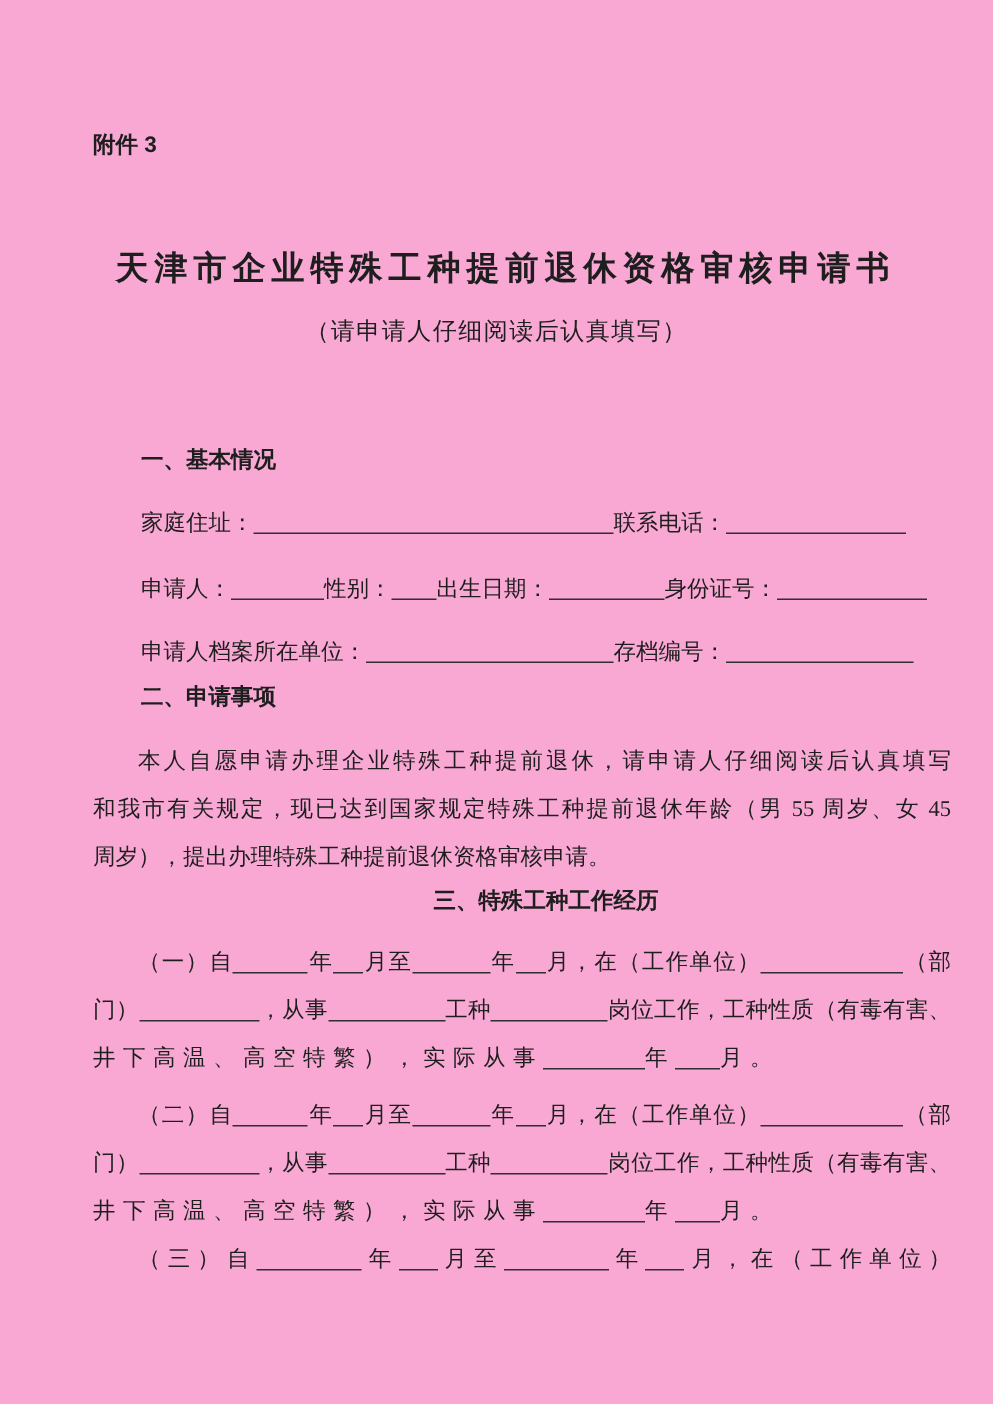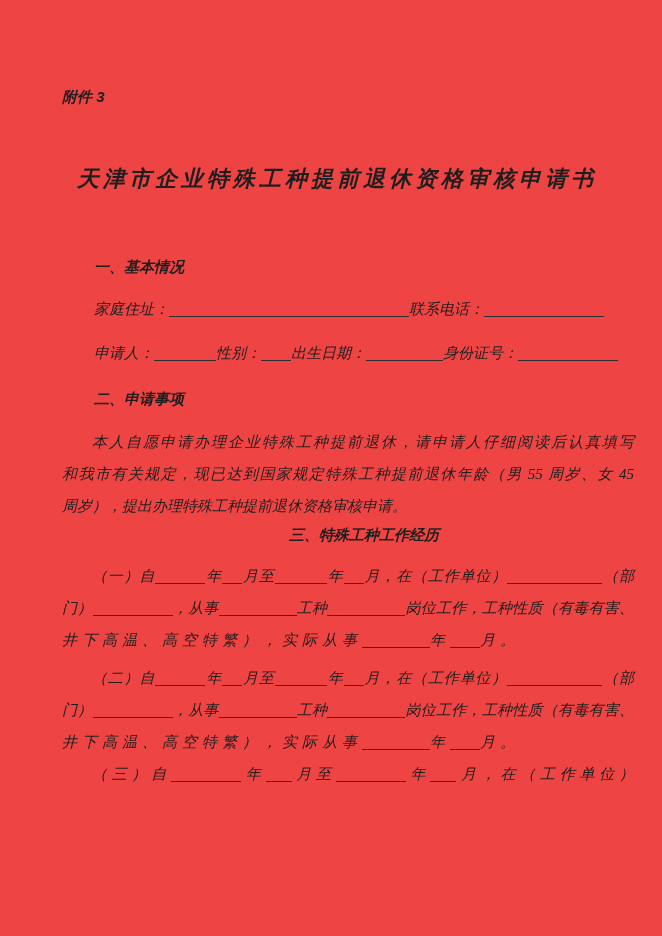--- a/index.html
+++ b/index.html
@@ -1,25 +1,24 @@
 <!DOCTYPE html>
 <html><head>
 <meta charset="utf-8">
 <style>
   html, body { margin: 0; padding: 0; background: #e8e8e8; }
   .page {
     position: relative;
     width: 662px;
     height: 936px;
     margin: 0 auto;
-    background: #ef4444;
+    background: #f9a8d4;
     overflow: hidden;
     color: #1e1e1e;
     font-family: "Liberation Serif", serif;
-    font-style: italic;
   }
   .content {
     box-sizing: border-box;
     width: 662px;
     height: 936px;
     padding: 86px 28px 0 62px;
   }
   .attachment-label {
     font-family: "Liberation Sans", sans-serif;
     font-weight: 700;
@@ -37,21 +36,21 @@
     padding-left: 12px;
   }
   .doc-subtitle {
     margin: 16px -28px 0 -62px;
     text-align: center;
     font-size: 16px;
     line-height: 24px;
     letter-spacing: 1px;
   }
   .sec-heading {
-    margin-top: 24px;
+    margin-top: 8px;
     padding-left: 32px;
     font-family: "Liberation Sans", sans-serif;
     font-weight: 700;
     font-size: 15px;
     line-height: 22px;
   }
   .sec-heading.first { margin-top: 62px; }
   .sec-heading.tight { margin-top: 2px; text-align: center; }
   .info-line {
     margin-top: 20px;
@@ -86,27 +85,29 @@
 </head>
 <body>
 
 <div class="page">
   <div class="content">
 
     <div class="attachment-label">附件 3</div>
 
     <div class="doc-title">天津市企业特殊工种提前退休资格审核申请书</div>
 
+    <div class="doc-subtitle">（请申请人仔细阅读后认真填写）</div>
 
     <div class="sec-heading first">一、基本情况</div>
 
     <div class="info-line"><span>家庭住址：</span><span class="blank" style="width: 240px;"></span><span>联系电话：</span><span class="blank" style="width: 120px;"></span></div>
 
     <div class="info-line first"><span>申请人：</span><span class="blank" style="width: 62px;"></span><span>性别：</span><span class="blank" style="width: 30px;"></span><span>出生日期：</span><span class="blank" style="width: 77px;"></span><span>身份证号：</span><span class="blank" style="width: 100px;"></span></div>
 
+    <div class="info-line"><span>申请人档案所在单位：</span><span class="blank" style="width: 165px;"></span><span>存档编号：</span><span class="blank" style="width: 125px;"></span></div>
 
     <div class="sec-heading">二、申请事项</div>
 
     <div class="para">
       <div class="line stretch indent">本人自愿申请办理企业特殊工种提前退休，请申请人仔细阅读后认真填写</div>
       <div class="line stretch">和我市有关规定，现已达到国家规定特殊工种提前退休年龄（男 55 周岁、女 45</div>
       <div class="line">周岁），提出办理特殊工种提前退休资格审核申请。</div>
     </div>
 
     <div class="sec-heading tight">三、特殊工种工作经历</div>

